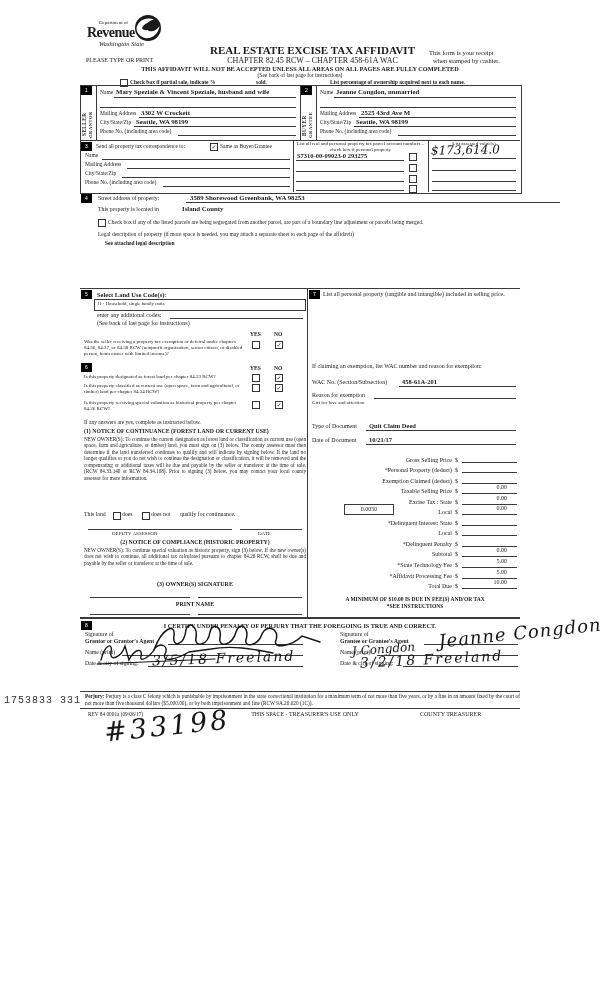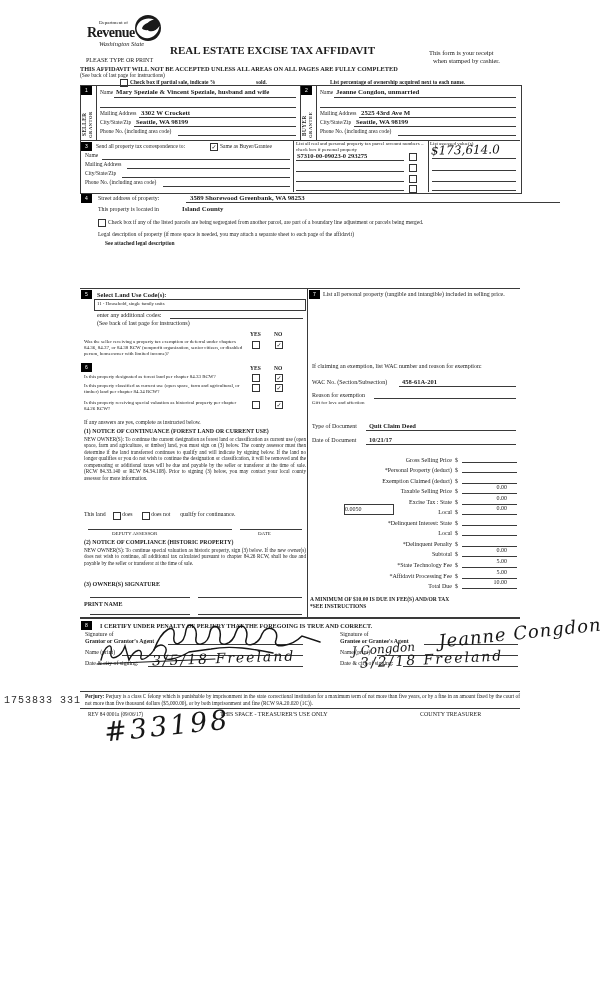--- a/index.html
+++ b/index.html
@@ -2,21 +2,21 @@
 <html><head>
 <meta charset="utf-8">
 <style>
   html,body{margin:0;padding:0;background:#e9e9e9;}
   .page{position:relative;width:600px;height:988px;background:#ffffff;overflow:hidden;
         font-family:"Liberation Serif",serif;color:#1b1b1b;}
   .t{position:absolute;white-space:nowrap;line-height:1.15;}
   .wrap{white-space:normal;}
   .b{font-weight:bold;}
   .i{font-style:italic;}
-  .ctr{text-align:left;font-family:Liberation Serif, serif;}
+  .ctr{text-align:center;font-family:Liberation Serif, serif;}
   .jst{text-align:justify;}
   .line{position:absolute;border-bottom:1px solid #3a3a3a;height:0;}
   .vline{position:absolute;border-left:1px solid #3a3a3a;width:0;}
   .box{position:absolute;border:1px solid #3a3a3a;}
   .cb{position:absolute;width:6px;height:6px;border:1px solid #333;font-size:6px;line-height:6px;
       text-align:center;color:#111;background:#fff;}
   .secnum{position:absolute;width:11px;height:9px;background:#000;color:#fff;font-size:5px;
           line-height:9px;text-align:center;font-family:"Liberation Sans",sans-serif;}
   .vtext{position:absolute;writing-mode:vertical-rl;transform:rotate(180deg);
          font-size:5.2px;letter-spacing:.5px;font-weight:bold;}
@@ -37,20 +37,21 @@
   <div class="t" style="left:99px;top:20px;font-size:5px;">Department of</div>
   <div class="t b" style="left:87px;top:25px;font-size:14px;letter-spacing:-0.5px;">Revenue</div>
   <div class="t i" style="left:99px;top:40px;font-size:6.5px;">Washington State</div>
   <svg width="30" height="30" viewBox="0 0 30 30" style="left:133px;top:13px;">
     <circle cx="15" cy="15" r="13" fill="#1a1a1a"></circle>
     <path d="M3.5,15 C5,7.5 13,3.5 21,6.5 C14,8.5 11.5,12.5 13.8,16 C16,19.8 23,19 26.5,13 C25.5,22 17,27.5 9.8,24.2 C5,21.8 3.5,18.2 3.5,15 Z" fill="#ffffff"></path>
     <path d="M9,15.5 C10,11 15,9 19.5,10.5 C15.5,12 14.5,14.5 16,16.8 C13.5,17.5 10.5,17.3 9,15.5 Z" fill="#1a1a1a"></path>
   </svg>
 
   <div class="t b ctr" style="left:170px;top:44px;width:285px;font-size:11px;">REAL ESTATE EXCISE TAX AFFIDAVIT</div>
+  <div class="t ctr" style="left:170px;top:56px;width:285px;font-size:8px;">CHAPTER 82.45 RCW – CHAPTER 458-61A WAC</div>
   <div class="t" style="left:86px;top:57px;font-size:6px;">PLEASE TYPE OR PRINT</div>
   <div class="t" style="left:429px;top:49px;font-size:6.5px;">This form is your receipt</div>
   <div class="t" style="left:433px;top:57px;font-size:6.5px;">when stamped by cashier.</div>
   <div class="t b ctr" style="left:80px;top:65px;width:440px;font-size:6.3px;">THIS AFFIDAVIT WILL NOT BE ACCEPTED UNLESS ALL AREAS ON ALL PAGES ARE FULLY COMPLETED</div>
   <div class="t ctr" style="left:80px;top:72px;width:440px;font-size:5.5px;">(See back of last page for instructions)</div>
 
   <span class="cb" style="left:120px;top:79px;"></span>
   <div class="t b" style="left:130px;top:79px;font-size:5.5px;">Check box if partial sale, indicate %</div>
   <div class="line" style="left:225px;top:85px;width:28px;"></div>
   <div class="t b" style="left:256px;top:79px;font-size:5.5px;">sold.</div>

